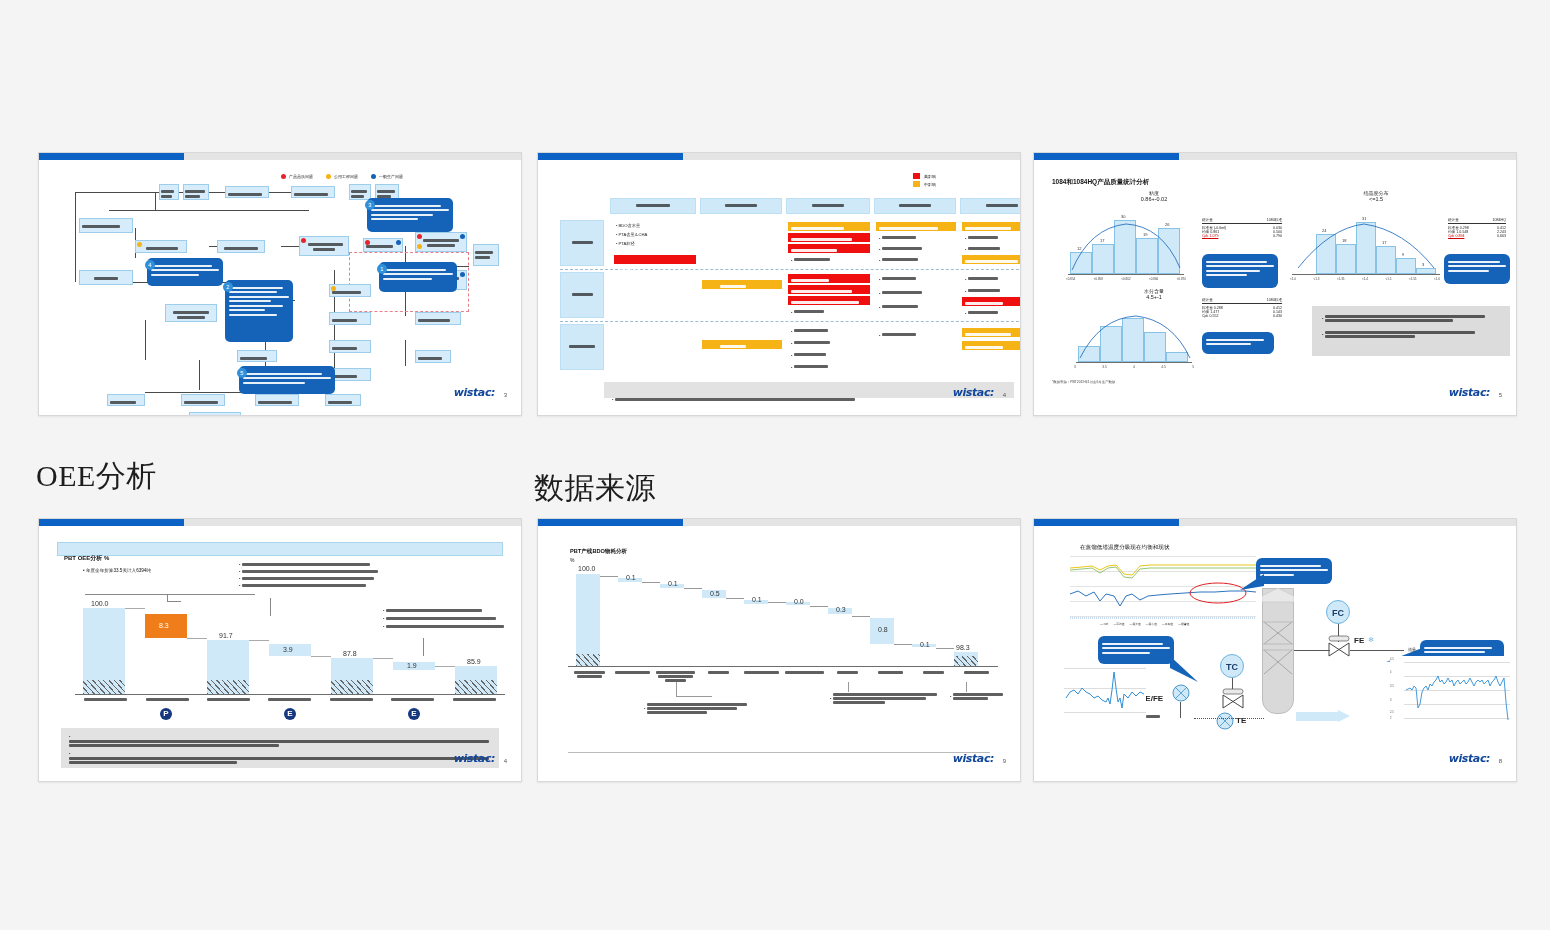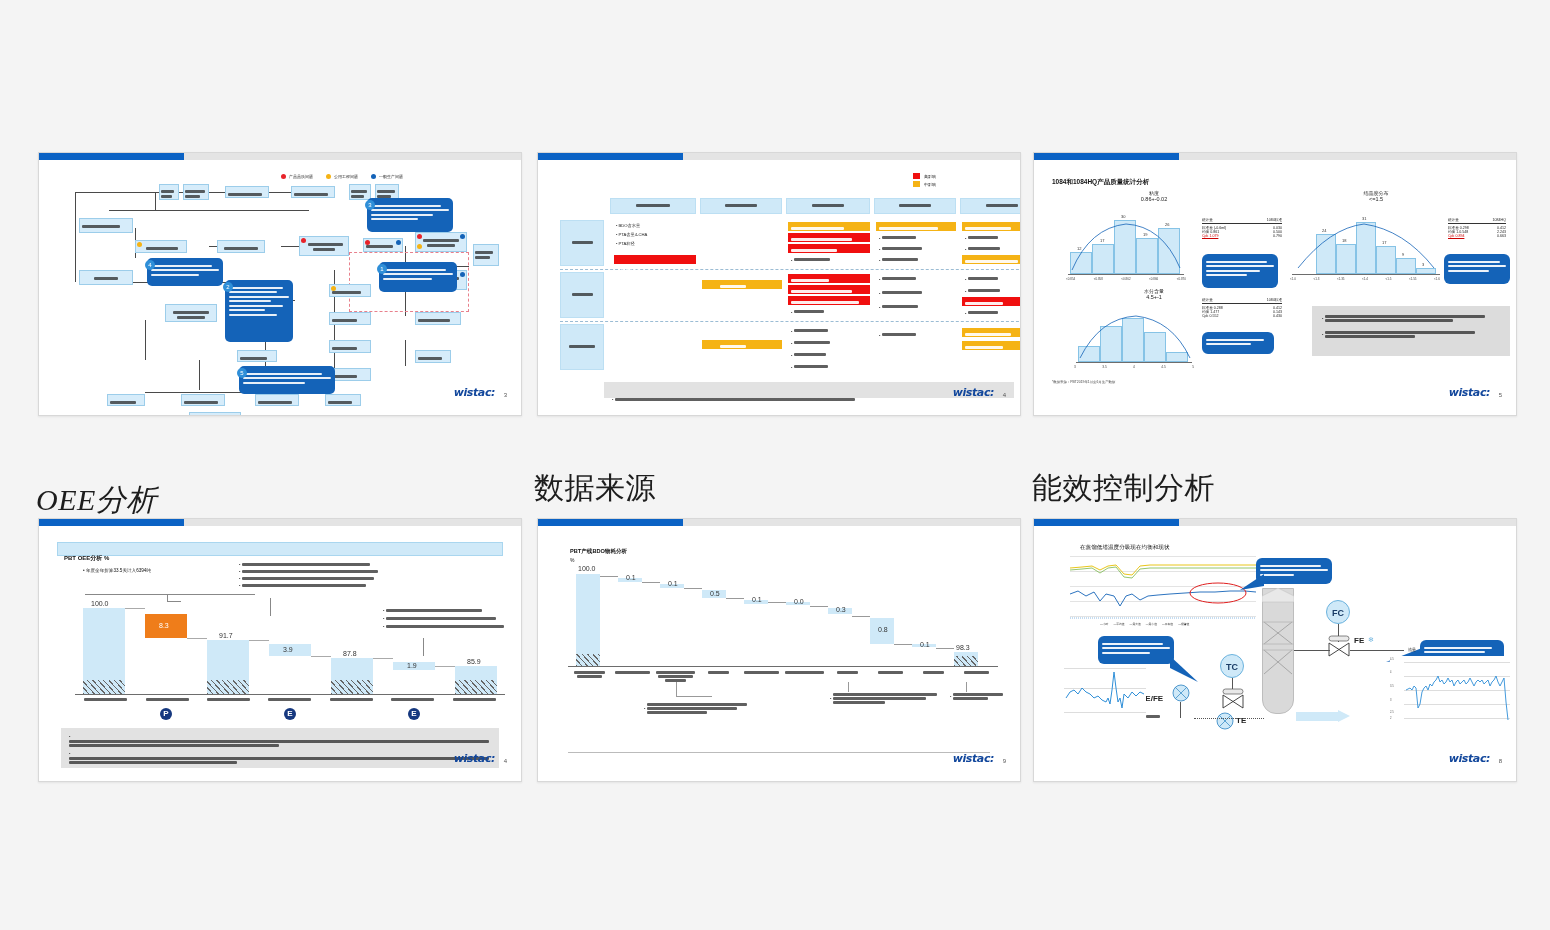--- a/index.html
+++ b/index.html
@@ -601,23 +601,22 @@
         </div>
       </div>
 
       <div style="position:absolute;left:8px;top:210px;font-size:3.4px;color:#444;">*数据来源：PBT2019年1月至6月生产数据</div>
 
       <div class="logo">wistac:</div>
       <div class="pgno" style="right:4px;">5</div>
     </div>
   </div>
 
-  <div class="section-title" style="left:36px; top:480px;font-style:italic;">OEE分析</div>
+  <div class="section-title" style="left:36px; top:456px;">OEE分析</div>
   <div class="section-title" style="left:534px; top:468px;">数据来源</div>
-  <div class="section-title" style="left:1032px; top:468px;">能效控制分析</div>
 
   <div class="slide" style="left:38px; top:518px; width:484px; height:264px;">
     <div class="accent"></div>
     <div class="accent-rest"></div>
     <div class="inner">
 
       <div class="oee-head" style="left:8px;top:6px;right:8px;height:14px;padding:3px 6px;">
         <span style="font-size:6px;font-weight:bold;color:#111;">PBT OEE分析 %</span>
       </div>
 

